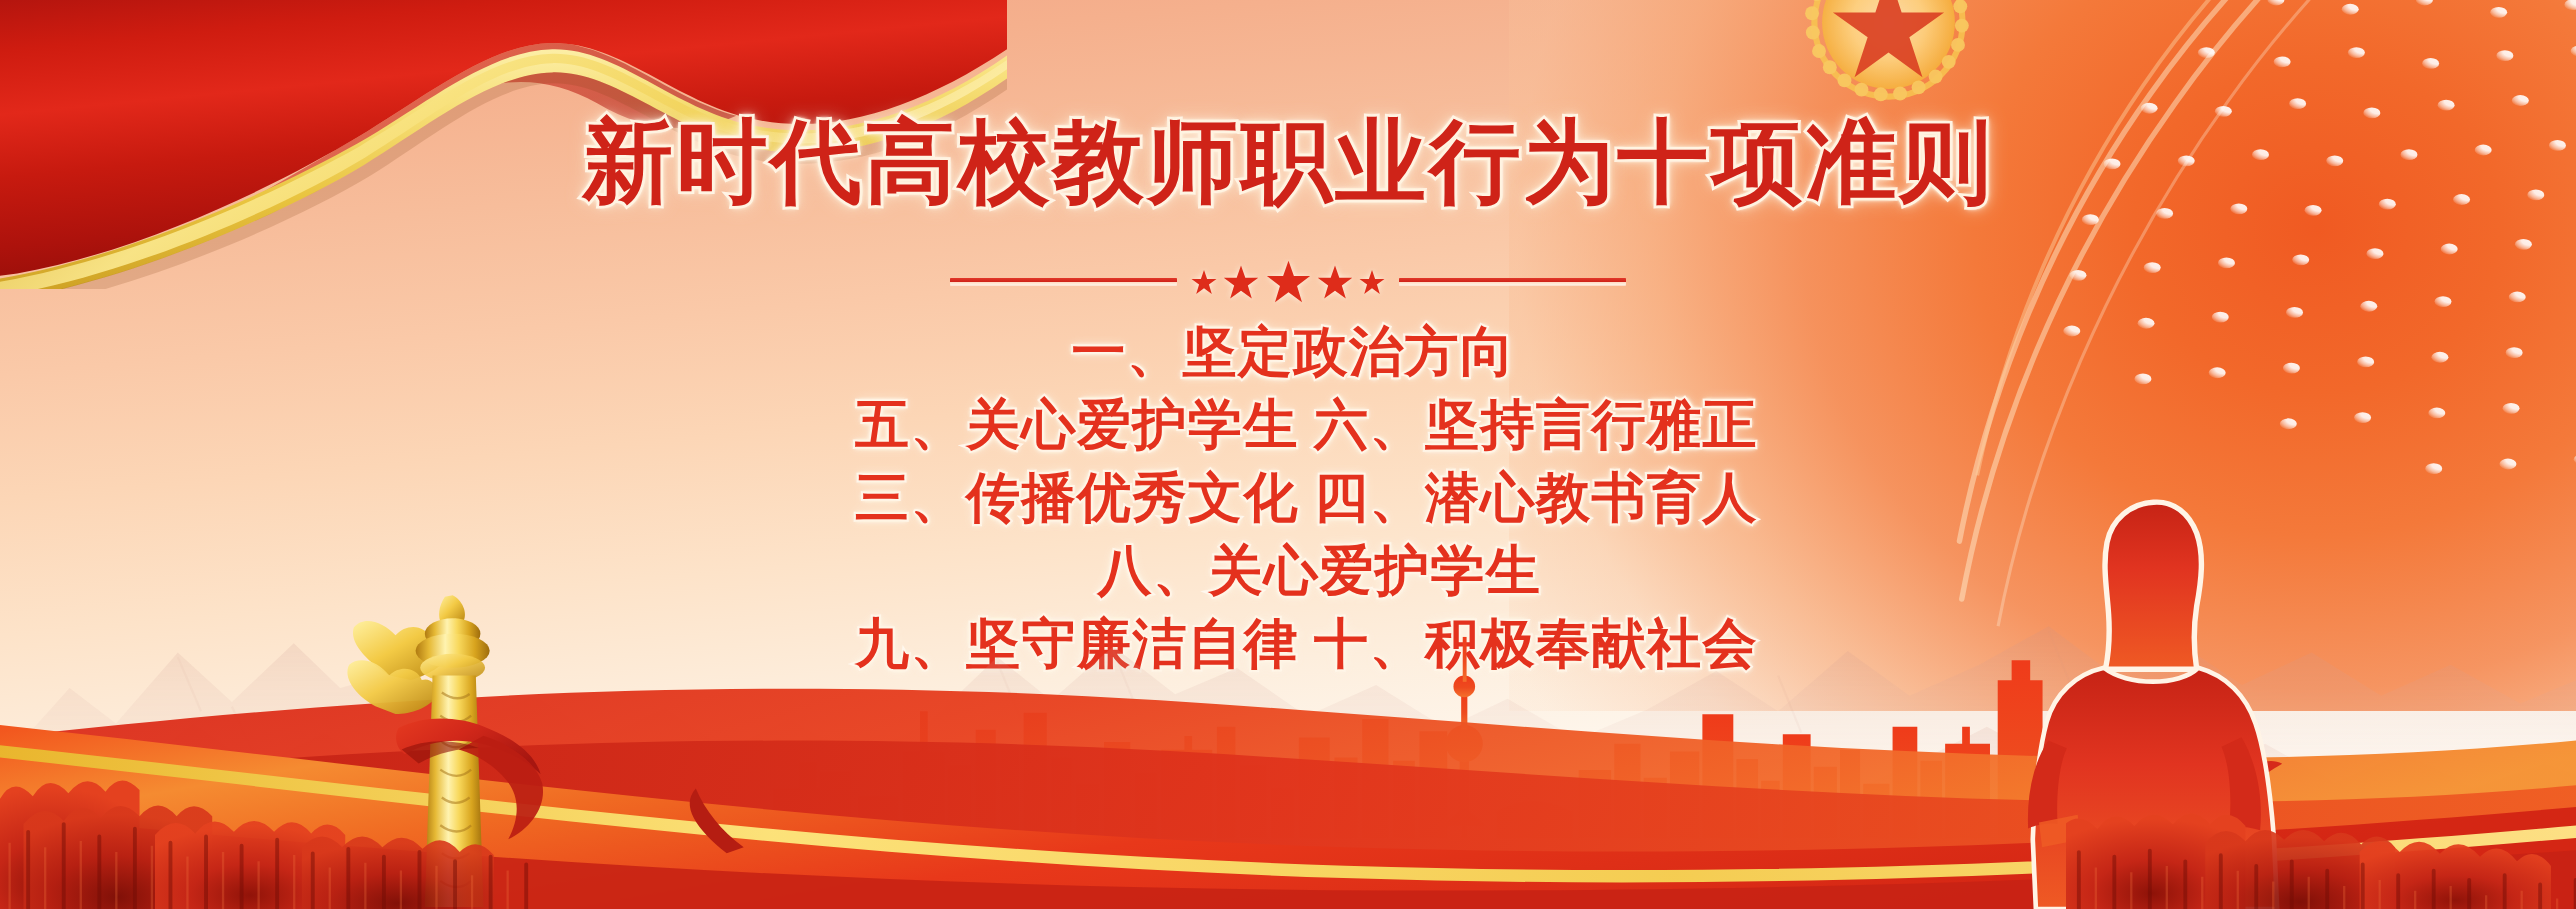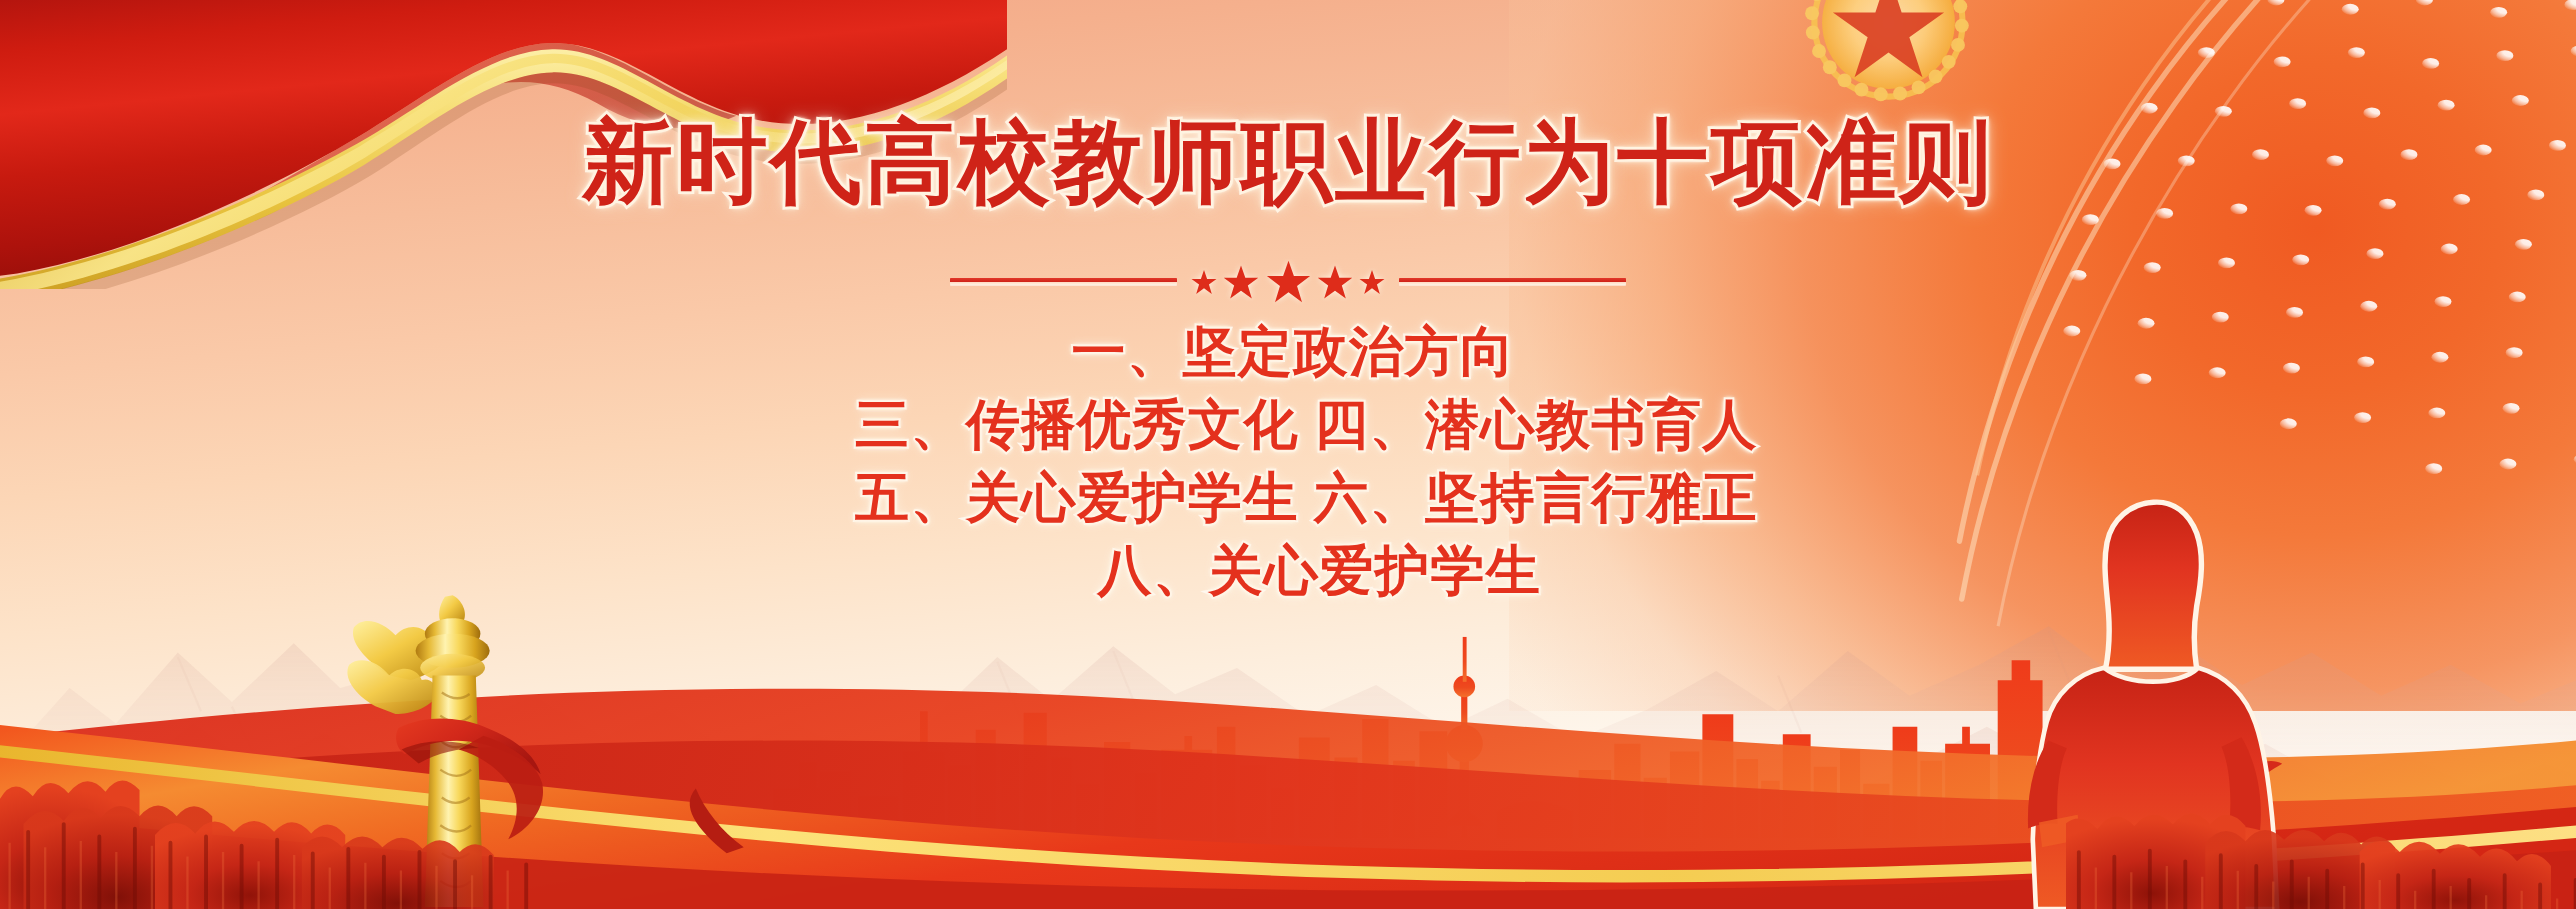--- a/index.html
+++ b/index.html
@@ -469,29 +469,33 @@
       </svg>
     </div>
     <div class="div-line"></div>
   </div>
 
   <div class="list">
     <div class="list-row">
       <div class="list-item col-a">一、坚定政治方向</div>
     </div>
     <div class="list-row">
+      <div class="list-item col-a">五、关心爱护学生</div>
+      <div class="list-item col-b">六、坚持言行雅正</div>
+    </div>
+    <div class="list-row">
       <div class="list-item col-a">三、传播优秀文化</div>
       <div class="list-item col-b">四、潜心教书育人</div>
     </div>
     <div class="list-row">
-      <div class="list-item col-a">五、关心爱护学生</div>
-      <div class="list-item col-b">六、坚持言行雅正</div>
+      <div class="list-item col-b">八、关心爱护学生</div>
     </div>
     <div class="list-row">
-      <div class="list-item col-b">八、关心爱护学生</div>
+      <div class="list-item col-a">九、坚守廉洁自律</div>
+      <div class="list-item col-b">十、积极奉献社会</div>
     </div>
   </div>
 
   <div class="bottom-deco">
 
     <svg class="mountains" viewBox="0 0 3332 340" preserveAspectRatio="none">
       <defs>
         <linearGradient id="mtn" x1="0" y1="0" x2="0" y2="1">
           <stop offset="0%" stop-color="#d8a79a" stop-opacity="0.55"></stop>
           <stop offset="55%" stop-color="#e4bdb1" stop-opacity="0.40"></stop>

